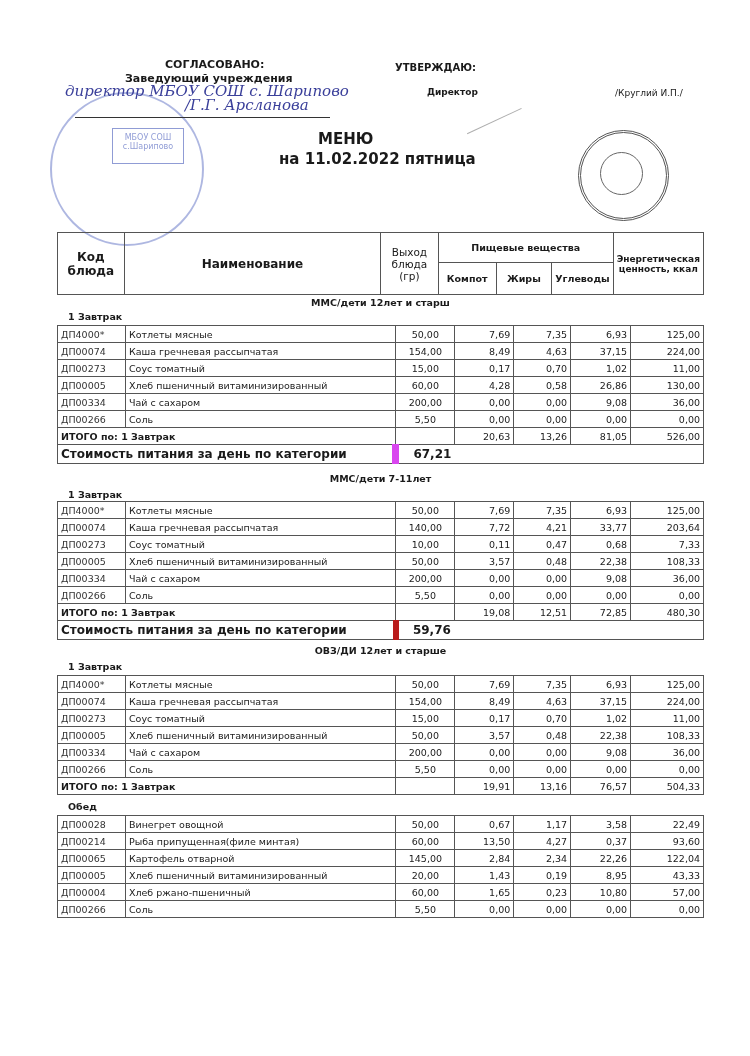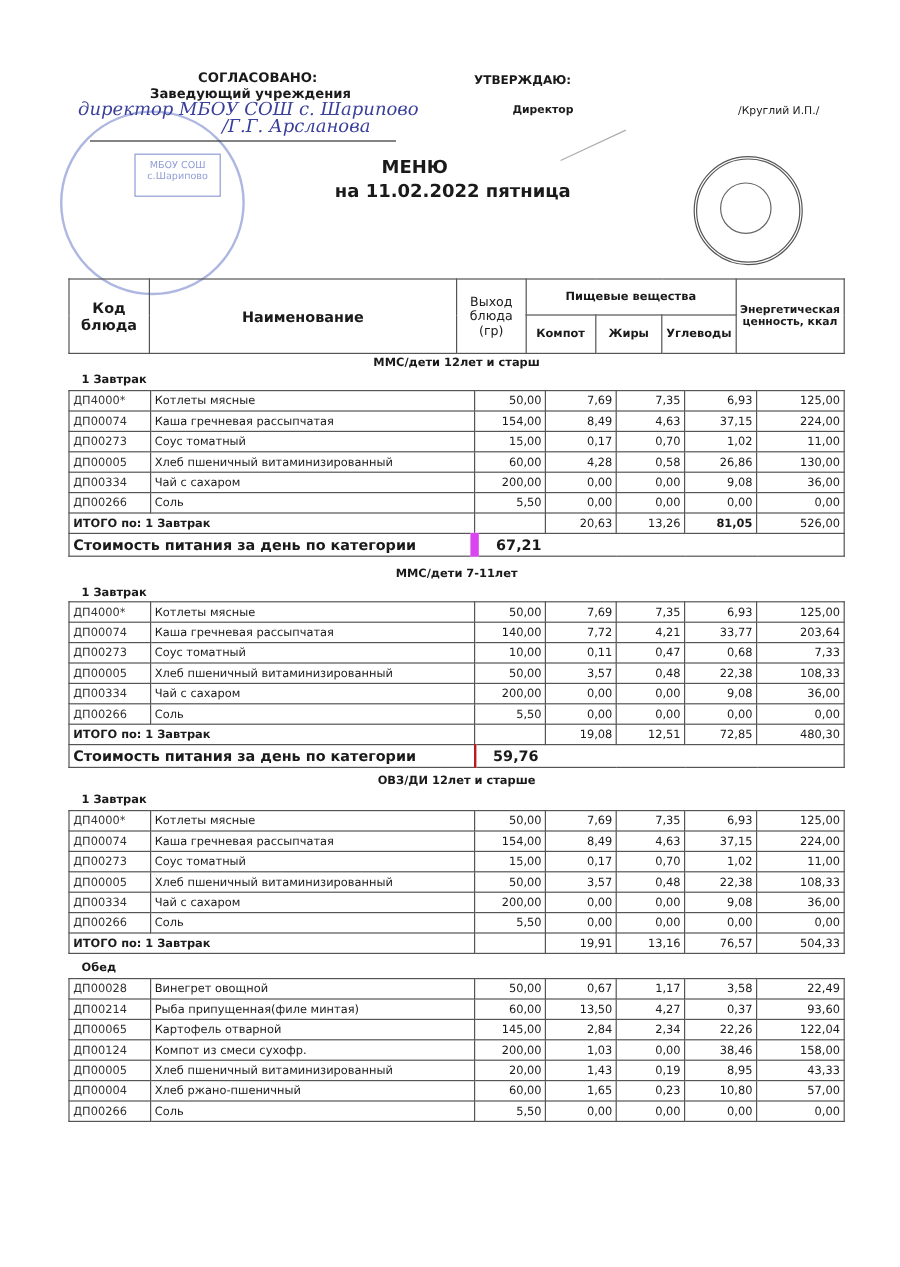--- a/index.html
+++ b/index.html
@@ -20,21 +20,21 @@
   .stamp-left-inner { left:112px; top:128px; width:72px; height:36px; border:1px solid #6b7bc8; color:#6b7bc8; font-size:8px; opacity:0.75; text-align:center; padding-top:4px; box-sizing:border-box; }
   .stamp-right { left:578px; top:130px; width:85px; height:85px; border-radius:50%; border:3px double #555; }
   .stamp-right-core { left:600px; top:152px; width:41px; height:41px; border-radius:50%; border:1px solid #666; }
   .sign-right { left:458px; top:92px; width:60px; height:30px; border-bottom:1px solid #777; transform:rotate(-25deg); opacity:0.6; }
 
   table.grid { position:absolute; border-collapse:collapse; font-size:9.5px; }
   table.grid td, table.grid th { border:1px solid #555; padding:0 3px; }
   .t-head { left:57px; top:232px; width:647px; }
   .t-head th { font-weight:bold; text-align:center; vertical-align:middle; }
   .num { text-align:right; }
-  .cen { text-align:right; }
+  .cen { text-align:center; }
   .row td { height:16px; }
   .bold { font-weight:bold; }
   .cost td { font-weight:bold; font-size:12px; height:18px; }
   .section-title { font-size:9.5px; font-weight:bold; text-align:center; width:647px; left:57px; }
   .meal-title { font-size:9.5px; font-weight:bold; left:68px; }
   .code { color:#333; }
 </style>
 </head>
 <body>
 
@@ -148,21 +148,21 @@
           <td class="num">0,00</td>
           <td class="num">0,00</td>
           <td class="num">0,00</td>
           <td class="num">0,00</td>
         </tr>
         <tr class="row bold">
           <td colspan="2">ИТОГО по: 1 Завтрак</td>
           <td></td>
           <td class="num" style="font-weight:normal">20,63</td>
           <td class="num" style="font-weight:normal">13,26</td>
-          <td class="num" style="font-weight:bold">81,05</td>
+          <td class="num" style="font-weight:normal">81,05</td>
           <td class="num" style="font-weight:normal">526,00</td>
         </tr>
         <tr class="cost">
           <td colspan="2">Стоимость питания за день по категории</td>
           <td colspan="5" style="border-left:7px solid #d946ef;padding-left:14px">67,21</td>
         </tr>
       </tbody>
     </table>
     <div class="abs section-title" style="top:473px">ММС/дети 7-11лет</div>
     <div class="abs meal-title" style="top:489px">1 Завтрак</div>
@@ -234,21 +234,21 @@
         <tr class="row bold">
           <td colspan="2">ИТОГО по: 1 Завтрак</td>
           <td></td>
           <td class="num" style="font-weight:normal">19,08</td>
           <td class="num" style="font-weight:normal">12,51</td>
           <td class="num" style="font-weight:normal">72,85</td>
           <td class="num" style="font-weight:normal">480,30</td>
         </tr>
         <tr class="cost">
           <td colspan="2">Стоимость питания за день по категории</td>
-          <td colspan="5" style="border-left:2px solid #b91c1c;padding-left:14px">59,76</td>
+          <td colspan="5" style="border-left:6px solid #b91c1c;padding-left:14px">59,76</td>
         </tr>
       </tbody>
     </table>
     <div class="abs section-title" style="top:645px">ОВЗ/ДИ 12лет и старше</div>
     <div class="abs meal-title" style="top:661px">1 Завтрак</div>
     <table class="grid" style="left:57px;top:675px;width:647px">
       <colgroup>
         <col style="width:68px">
         <col style="width:271px">
         <col style="width:59px">
@@ -355,29 +355,20 @@
         <tr class="row">
           <td class="code">ДП00065</td>
           <td>Картофель отварной</td>
           <td class="cen">145,00</td>
           <td class="num">2,84</td>
           <td class="num">2,34</td>
           <td class="num">22,26</td>
           <td class="num">122,04</td>
         </tr>
         <tr class="row">
-          <td class="code">ДП00124</td>
-          <td>Компот из смеси сухофр.</td>
-          <td class="cen">200,00</td>
-          <td class="num">1,03</td>
-          <td class="num">0,00</td>
-          <td class="num">38,46</td>
-          <td class="num">158,00</td>
-        </tr>
-        <tr class="row">
           <td class="code">ДП00005</td>
           <td>Хлеб пшеничный витаминизированный</td>
           <td class="cen">20,00</td>
           <td class="num">1,43</td>
           <td class="num">0,19</td>
           <td class="num">8,95</td>
           <td class="num">43,33</td>
         </tr>
         <tr class="row">
           <td class="code">ДП00004</td>

